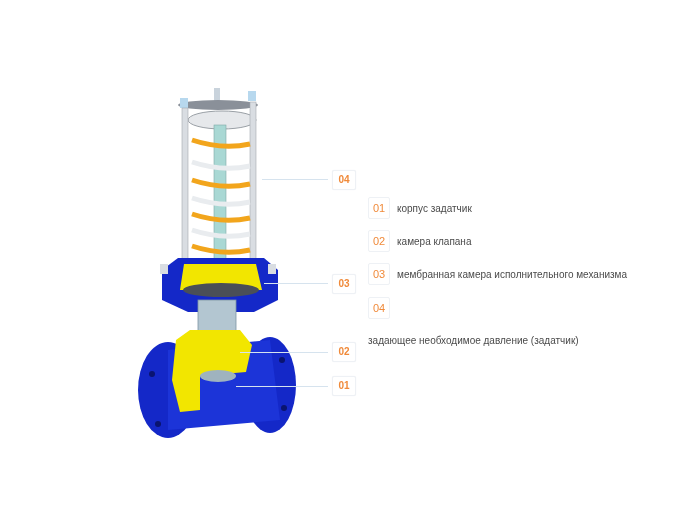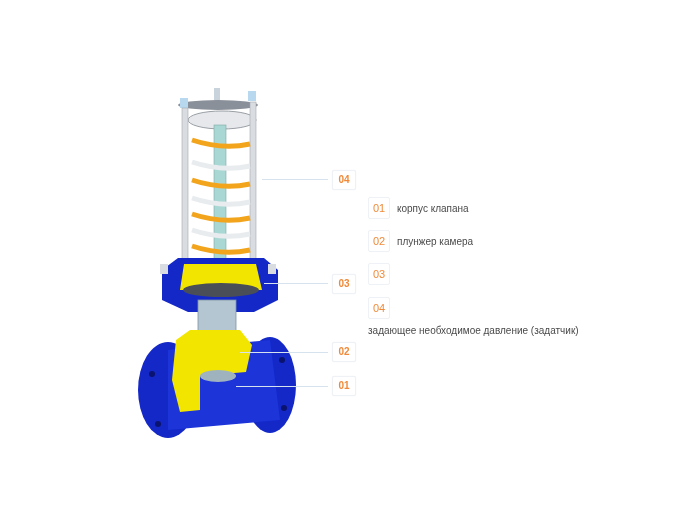--- a/index.html
+++ b/index.html
@@ -9,21 +9,21 @@
   .leader { position:absolute; height:1px; background:#d6e3ee; }
   .callout { position:absolute; width:22px; height:18px; border:1px solid #eef1f5;
              border-radius:2px; background:#fff; color:#f08a3a; font-size:10px;
              font-weight:bold; line-height:18px; text-align:center; box-shadow:0 0 1px #e8ecf1; }
   .legend { position:absolute; left:368px; top:198px; width:300px; }
   .legend-row { display:flex; align-items:center; height:20px; margin-bottom:13px; }
   .num { width:20px; height:20px; border:1px solid #eef1f5; border-radius:2px; color:#f08a3a;
          font-size:11px; line-height:20px; text-align:center; margin-right:7px; flex:none; }
   .txt { color:#4a4a4a; font-size:10px; white-space:nowrap; }
   .legend-row.multi { flex-wrap:wrap; height:auto; }
-  .cont { color:#4a4a4a; font-size:10px; width:100%; margin-top:6px; white-space:nowrap; }
+  .cont { color:#4a4a4a; font-size:10px; width:100%; margin-top:16px; white-space:nowrap; }
 </style>
 </head>
 <body>
 
 <svg class="valve" viewBox="0 0 700 525" xmlns="http://www.w3.org/2000/svg">
 
   <g>
     <rect x="214" y="88" width="6" height="14" fill="#c9d3dc"></rect>
     <ellipse cx="218" cy="105" rx="40" ry="5" fill="#8a9099"></ellipse>
     <rect x="180" y="98" width="8" height="10" fill="#b7d8ee"></rect>
@@ -75,26 +75,27 @@
 <div class="leader" style="left:236px;top:386px;width:92px;"></div>
 
 <div class="callout" style="left:332px;top:170px;">04</div>
 <div class="callout" style="left:332px;top:274px;">03</div>
 <div class="callout" style="left:332px;top:342px;">02</div>
 <div class="callout" style="left:332px;top:376px;">01</div>
 
 <div class="legend">
   <div class="legend-row">
     <span class="num">01</span>
-    <span class="txt">корпус клапана</span>
+    <span class="txt">корпус задатчик</span>
   </div>
   <div class="legend-row">
     <span class="num">02</span>
-    <span class="txt">плунжер камера</span>
+    <span class="txt">камера клапана</span>
   </div>
   <div class="legend-row">
     <span class="num">03</span>
+    <span class="txt">мембранная камера исполнительного механизма</span>
   </div>
   <div class="legend-row multi">
     <span class="num">04</span>
     <span class="cont">задающее необходимое давление (задатчик)</span>
   </div>
 </div>
 
 </body></html>

